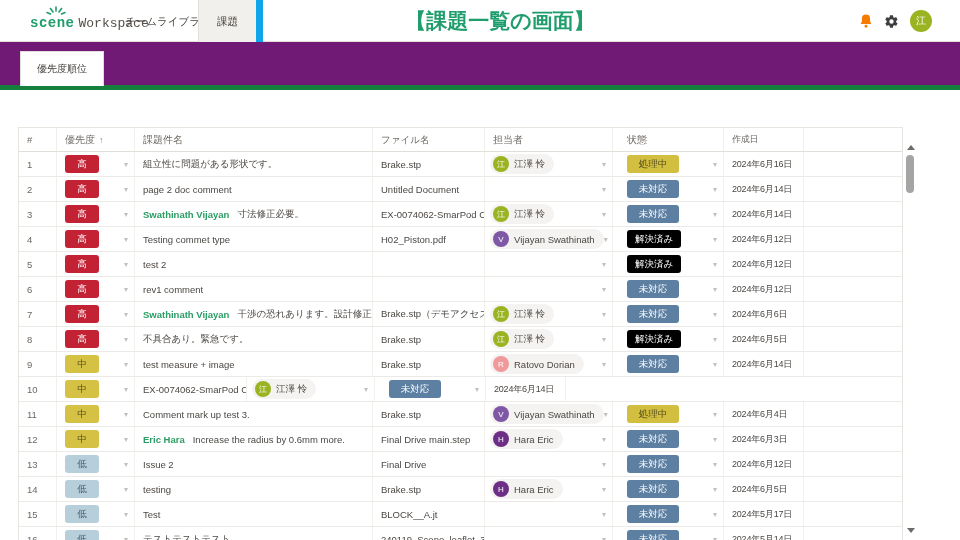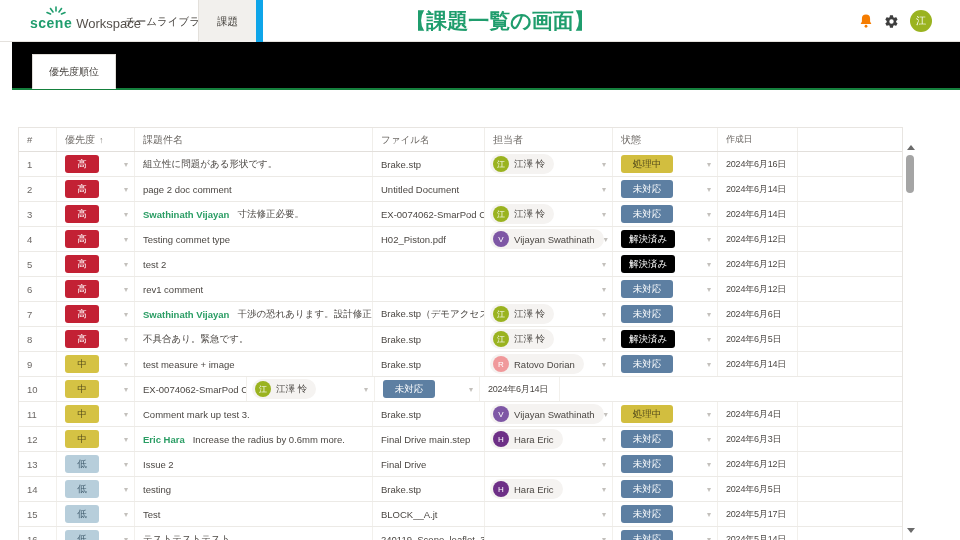--- a/index.html
+++ b/index.html
@@ -6,53 +6,53 @@
   html, body { width: 960px; height: 540px; overflow: hidden; }
   body {
     position: relative;
     background: #fff;
     font-family: "Liberation Sans", "DejaVu Sans", sans-serif;
     color: #4b4743;
   }
 
   
   .header { position: absolute; top: 0; left: 0; right: 0; height: 42px; background: #fff; border-bottom: 1px solid #e4e1dd; z-index: 5; }
-  .logo { position: absolute; left: 30px; top: 6px; cursor: pointer; }
+  .logo { position: absolute; left: 30px; top: 6px; cursor: pointer; font-family: Liberation Mono, monospace; }
   .logo .sun { display: block; margin: 0 auto 0 16px; }
   .logo-text { display: flex; align-items: baseline; gap: 4px; }
   .logo-brand { font-size: 14px; font-weight: bold; color: #1f9d6d; letter-spacing: .5px; }
   .logo-suffix { font-size: 13px; color: #55504b; }
   .nav-item { position: absolute; top: 0; height: 42px; line-height: 42px; font-size: 10.5px; color: #44403c; cursor: pointer; }
   .nav-team { left: 125px; }
   .nav-issues { left: 198px; width: 65px; text-align: center; background: #f2f0ed; border-left: 1px solid #e3e0db; border-right: 7px solid #0ea5e9; }
   .page-title { position: absolute; left: 480px; top: 7px; transform: translateX(-50%); font-size: 21px; font-weight: bold; color: #1f9d6d; white-space: nowrap; margin-left: 20px; }
   .hdr-icons { position: absolute; right: 28px; top: 0; height: 42px; display: flex; align-items: center; gap: 11px; }
   .icon-btn { cursor: pointer; display: flex; align-items: center; }
   .avatar-top { width: 22px; height: 22px; border-radius: 50%; background: #9ab320; color: #fff; font-size: 10px; display: flex; align-items: center; justify-content: center; cursor: pointer; }
 
   
-  .subbar { position: absolute; top: 42px; left: 12px; right: 0; height: 48px; background: #000000; border-bottom: 2px solid #15803d; z-index: 4; }
+  .subbar { position: absolute; top: 42px; left: 0; right: 0; height: 48px; background: #701a75; border-bottom: 5px solid #15803d; z-index: 4; }
   .subtab-active { position: absolute; left: 20px; bottom: -1px; height: 35px; line-height: 34px; padding: 0 16px; background: #fff; border: 1px solid #e0ddd8; border-bottom: 1px solid #fff; font-size: 10px; color: #3f3b37; cursor: pointer; z-index: 2; }
   .subtab-rest { position: absolute; left: 112px; top: 0; height: 48px; display: flex; align-items: center; }
   .subtab { font-size: 10px; color: #a39d97; padding: 0 14px; cursor: pointer; }
   .subtab + .subtab { border-left: 1px solid #ddd9d4; }
 
   
   .table { position: absolute; left: 18px; top: 127px; width: 885px; height: 413px; border: 1px solid #e8e5e1; border-bottom: none; background: #fff; overflow: hidden; }
   .thead { display: flex; height: 24px; border-bottom: 1px solid #e2dfdb; }
   .th { font-size: 10px; color: #6e6a66; line-height: 23px; padding-left: 8px; border-right: 1px solid #f0eeea; overflow: hidden; white-space: nowrap; }
   .sort-arrow { color: #8d8984; font-size: 9px; margin-left: 4px; }
   .tr { display: flex; height: 25px; border-bottom: 1px solid #eceae6; }
   .td { display: flex; align-items: center; padding-left: 8px; border-right: 1px solid #f2f0ec; height: 100%; overflow: hidden; white-space: nowrap; }
   .c-num   { width: 38px;  font-size: 9.5px; color: #6b6764; }
   .c-pri   { width: 78px; }
   .c-title { width: 238px; }
   .c-file  { width: 112px; font-size: 9.5px; }
   .c-asg   { width: 128px; padding-left: 5px; }
-  .c-st    { width: 105px; }
+  .c-st    { width: 105px; margin-left: 6px; }
   .c-date  { width: 80px; font-size: 9px; letter-spacing: -.2px; }
   .c-fill  { flex: 1; border-right: none; }
 
   .badge { border-radius: 3px; font-size: 9.5px; line-height: 1; padding: 4px 0; text-align: center; cursor: pointer; }
   .pri-badge { width: 34px; }
   .st-badge { min-width: 52px; padding: 4px 8px; }
   .pri-high { background: #c32134; color: #fff; }
   .pri-mid  { background: #d5c244; color: #574e1c; }
   .pri-low  { background: #b7cedb; color: #3c586a; }
   .st-unhandled { background: #5d7fa2; color: #fff; }

